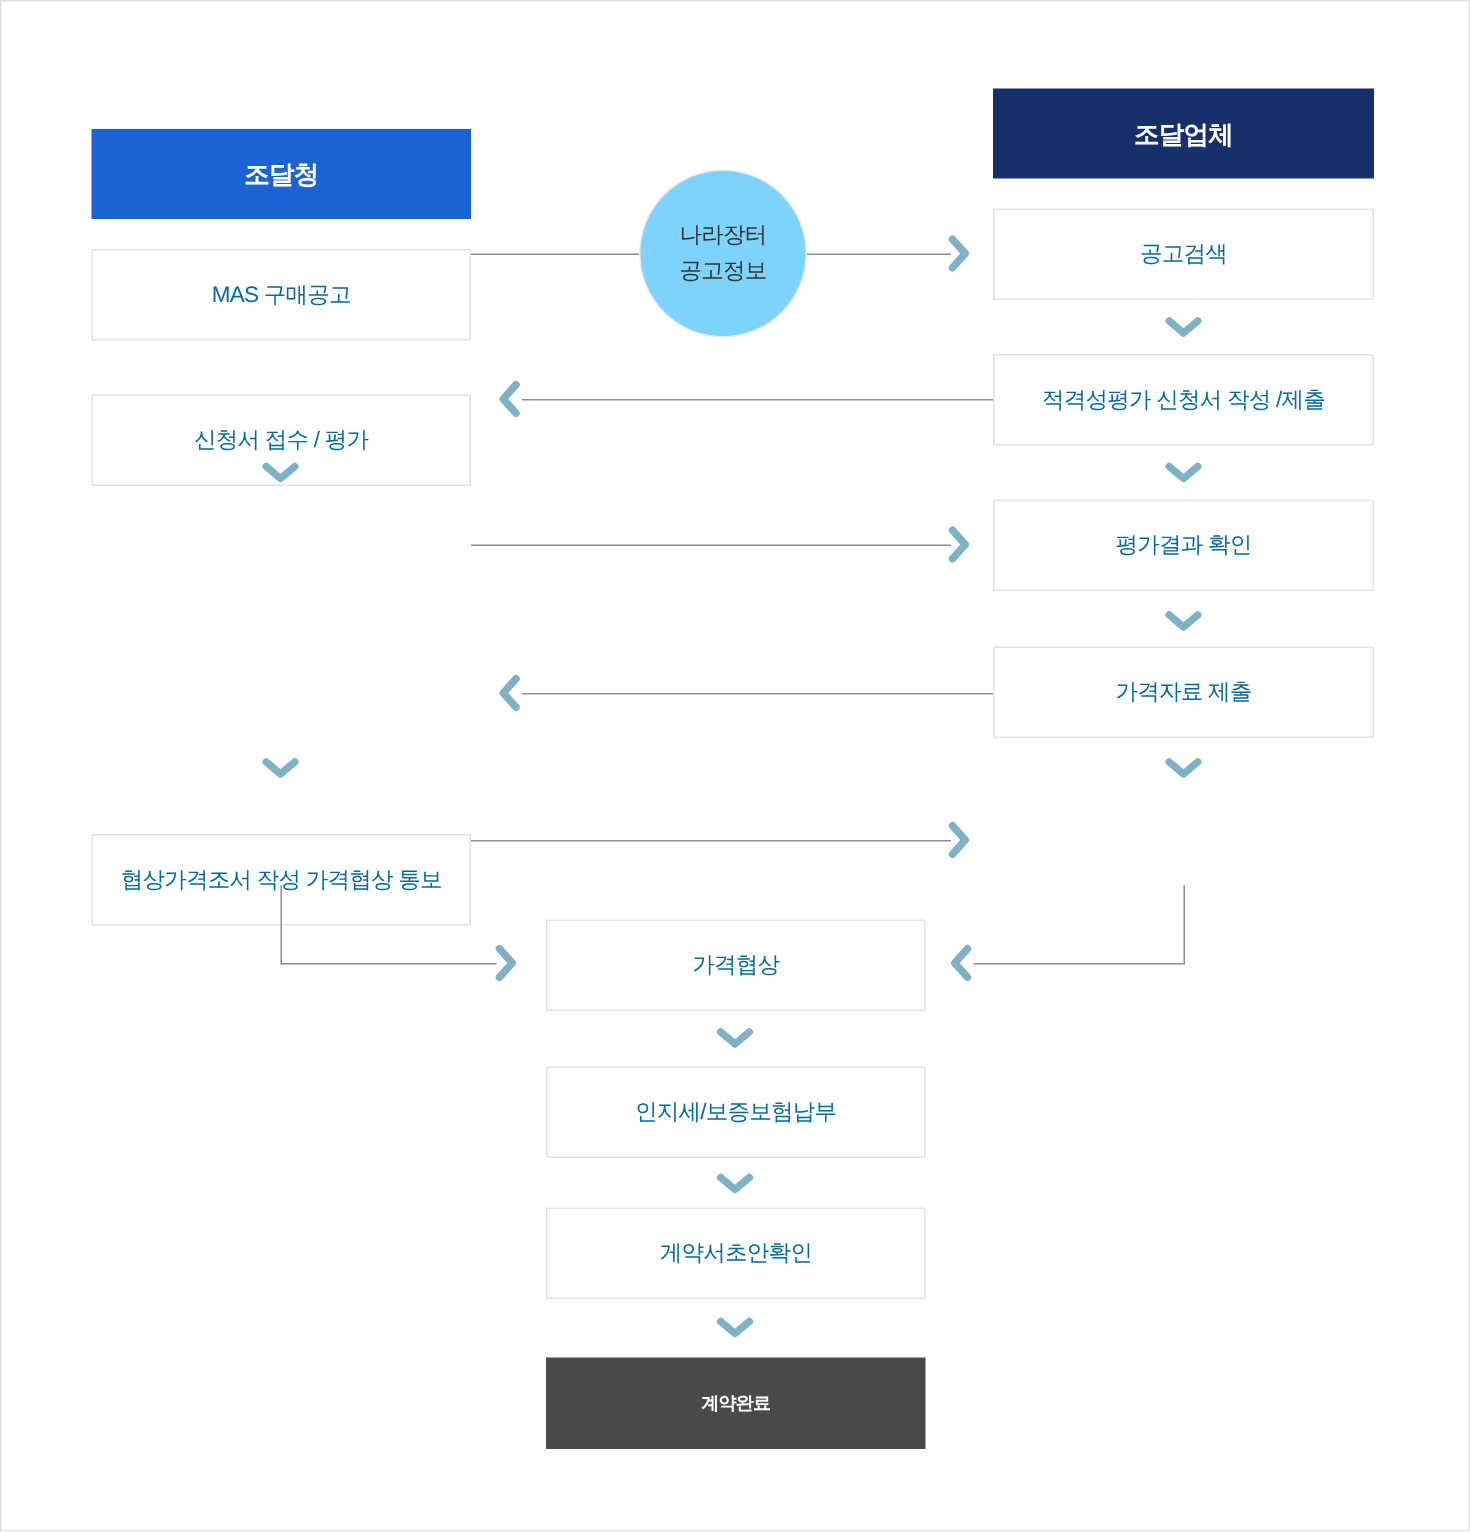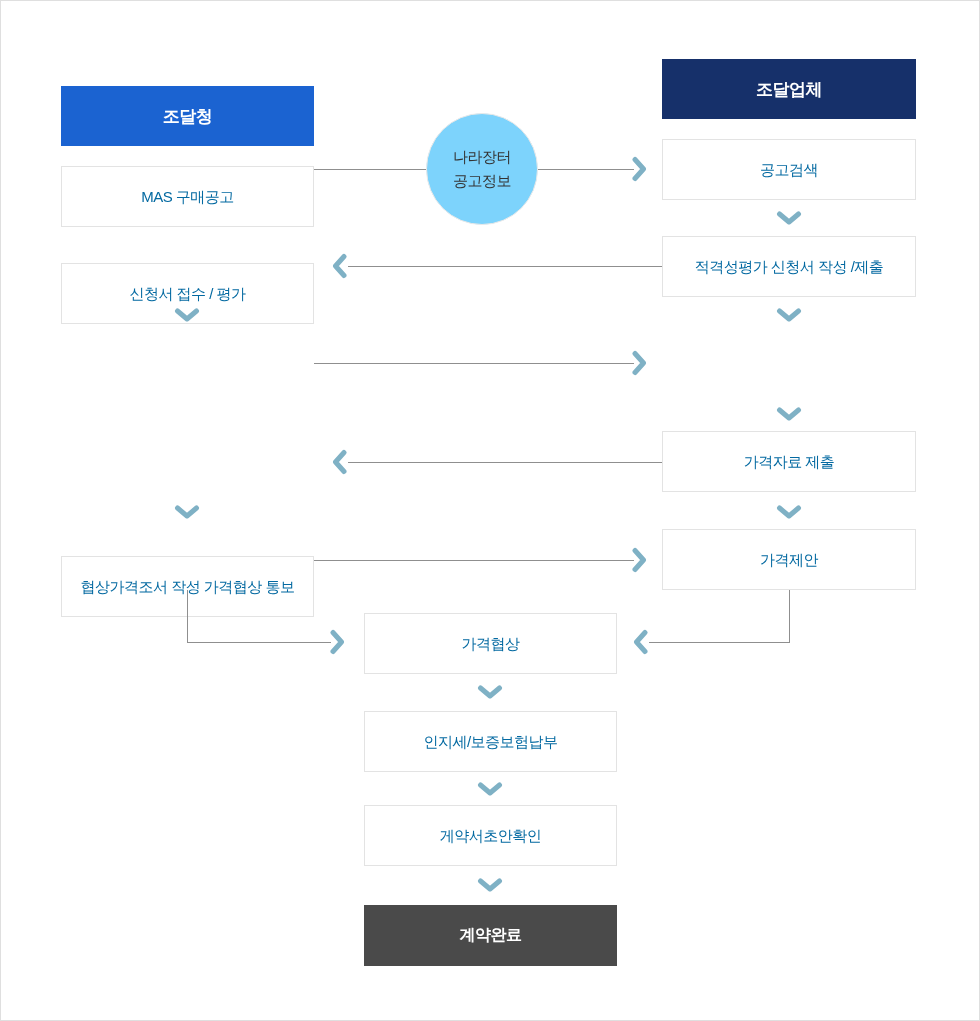--- a/index.html
+++ b/index.html
@@ -24,21 +24,21 @@
     position:absolute;height:61px;
     background:#ffffff;border:1px solid #e3e3e3;
     display:flex;align-items:center;justify-content:center;
     font-size:15px;font-weight:500;color:#0369a1;
     text-align:center;box-sizing:border-box;letter-spacing:-0.5px;
     line-height:1.3;padding:0 6px;
   }
   .col-left{left:60px;width:253px;margin-top:27px;}
   .col-right{left:661px;width:254px;}
   .col-center{left:363px;width:253px;}
-  .final{background:#4a4a4a;border:none;color:#ffffff;font-weight:700;font-size:16px;}
+  .final{background:#4a4a4a;border:none;color:#ffffff;font-weight:700;font-size:12px;}
   .circle{
     position:absolute;left:425px;top:112px;width:112px;height:112px;
     border-radius:50%;background:#7dd3fc;border:1px solid #e9e9e9;
     display:flex;flex-direction:column;align-items:center;justify-content:center;
     font-size:15px;color:#333333;line-height:1.6;letter-spacing:-0.5px;
     box-sizing:border-box;z-index:2;
   }
   .hline{position:absolute;height:1px;background:#8f8f8f;}
   .vline{position:absolute;width:1px;background:#8f8f8f;}
   .chev{position:absolute;line-height:0;}
@@ -69,25 +69,25 @@
   <div class="box col-left" style="top:528px">
     <span>협상가격조서 작성 가격협상 통보</span>
   </div>
 
   <div class="box col-right" style="top:138px">
     <span>공고검색</span>
   </div>
   <div class="box col-right" style="top:235px">
     <span>적격성평가 신청서 작성 /제출</span>
   </div>
+  <div class="box col-right" style="top:332px">
+    <span>평가결과 확인</span>
+  </div>
   <div class="box col-right" style="top:430px">
     <span>가격자료 제출</span>
-  </div>
-  <div class="box col-right" style="top:528px">
-    <span>가격제안</span>
   </div>
 
   <div class="box col-center" style="top:612px">
     <span>가격협상</span>
   </div>
   <div class="box col-center" style="top:710px">
     <span>인지세/보증보험납부</span>
   </div>
   <div class="box col-center" style="top:804px">
     <span>게약서초안확인</span>

